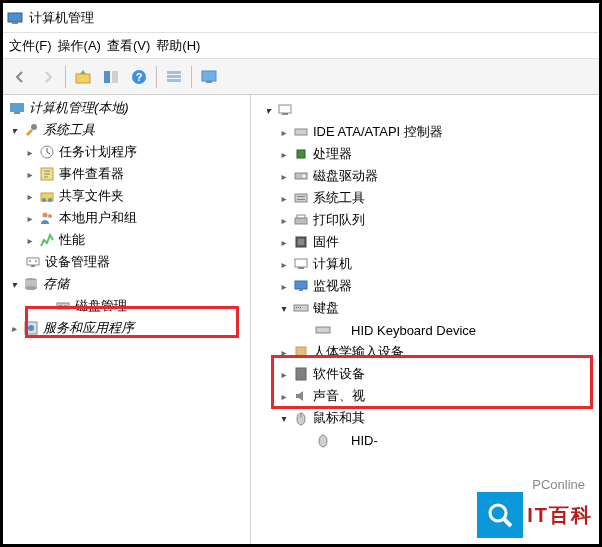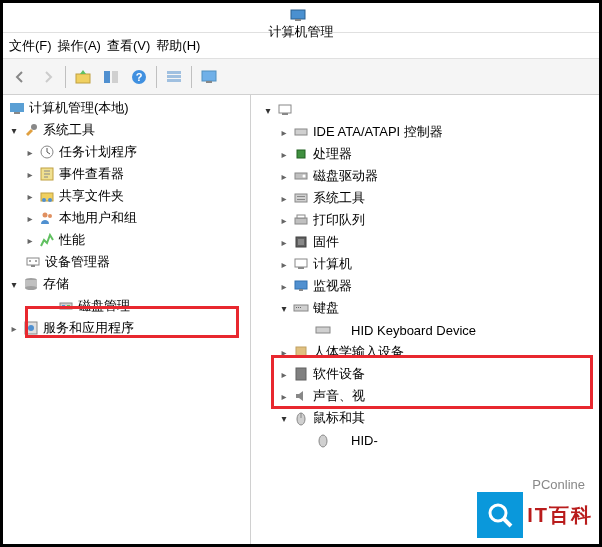--- a/index.html
+++ b/index.html
@@ -1,33 +1,33 @@
 <!DOCTYPE html>
 <html><head>
 <meta charset="utf-8">
 <style>
 * { margin: 0; padding: 0; box-sizing: border-box; }
 body { font-family: "Microsoft YaHei", "SimSun", sans-serif; font-size: 13px; background: #fff; width: 602px; height: 547px; overflow: hidden; position: relative; border: 3px solid #000; }
-.titlebar { height: 30px; display: flex; align-items: center; padding: 4px 25px; background: #fff; border-bottom: 1px solid #e0e0e0; flex-direction: column; }
+.titlebar { height: 30px; display: flex; align-items: center; padding: 4px 4px; background: #fff; border-bottom: 1px solid #e0e0e0; }
 .titlebar .icon { width: 16px; height: 16px; margin-right: 6px; }
 .titlebar .title { font-size: 13px; }
 .menubar { height: 26px; display: flex; align-items: center; padding: 0 6px; gap: 6px; background: #fff; border-bottom: 1px solid #e0e0e0; }
 .menubar span { font-size: 13px; cursor: default; }
 .toolbar { height: 36px; display: flex; align-items: center; padding: 0 4px; gap: 2px; background: #f5f5f5; border-bottom: 1px solid #d0d0d0; }
 .toolbar .btn { width: 26px; height: 26px; display: flex; align-items: center; justify-content: center; cursor: pointer; }
 .toolbar .sep { width: 1px; height: 22px; background: #c0c0c0; margin: 0 2px; }
 .content { display: flex; height: calc(100% - 92px); }
 .left-pane { width: 248px; border-right: 1px solid #d0d0d0; overflow: hidden; padding-top: 2px; }
 .right-pane { flex: 1; overflow: hidden; padding-top: 4px; padding-left: 6px; }
 .tree-item { display: flex; align-items: center; height: 22px; white-space: nowrap; }
 .expander { width: 14px; height: 14px; display: inline-flex; align-items: center; justify-content: center; cursor: pointer; font-size: 10px; color: #666; }
 .expander.open { color: #333; }
 .tree-icon { width: 16px; height: 16px; margin: 0 4px 0 2px; flex-shrink: 0; }
 .tree-label { font-size: 13px; }
-.indent-0 { padding-left: 4px; }
+.indent-0 { padding-left: 4px; font-style: italic; }
 .indent-1 { padding-left: 20px; }
 .indent-3 { padding-left: 56px; gap: 16px; }
 .highlight-box { border: 3px solid #e8282f; position: absolute; pointer-events: none; }
 .hl1 { left: 22px; top: 303px; width: 214px; height: 32px; }
 .hl2 { left: 268px; top: 352px; width: 322px; height: 54px; }
 .watermark { position: absolute; right: 6px; bottom: 6px; display: flex; align-items: center; gap: 4px; }
 .wm-badge { width: 46px; height: 46px; background: #0a98db; display: flex; align-items: center; justify-content: center; }
 .wm-text { font-size: 20px; font-weight: bold; color: #b91c1c; letter-spacing: 2px; }
 .wm-small { position: absolute; right: 14px; bottom: 52px; font-size: 13px; color: #888; }
 svg { display: block; }
@@ -187,21 +187,21 @@
       <span class="expander open">▾</span>
       <span class="tree-icon">
           <svg width="16" height="16" viewBox="0 0 16 16">
             <ellipse cx="8" cy="4" rx="6" ry="2" fill="#a0a0a0"></ellipse>
             <rect x="2" y="4" width="12" height="8" fill="#c0c0c0"></rect>
             <ellipse cx="8" cy="12" rx="6" ry="2" fill="#a0a0a0"></ellipse>
           </svg>
         </span>
       <span class="tree-label">存储</span>
     </div>
-    <div class="tree-item indent-1" style="padding-left:36px;margin-left:17px;">
+    <div class="tree-item indent-1" style="padding-left:50px;">
       <span class="tree-icon">
           <svg width="16" height="16" viewBox="0 0 16 16">
             <rect x="2" y="5" width="12" height="6" fill="#d0d0d0" stroke="#888"></rect>
             <rect x="4" y="7" width="3" height="2" fill="#5090d0"></rect>
             <rect x="9" y="7" width="3" height="2" fill="#60c060"></rect>
           </svg>
         </span>
       <span class="tree-label">磁盘管理</span>
     </div>
     <div class="tree-item indent-0">

